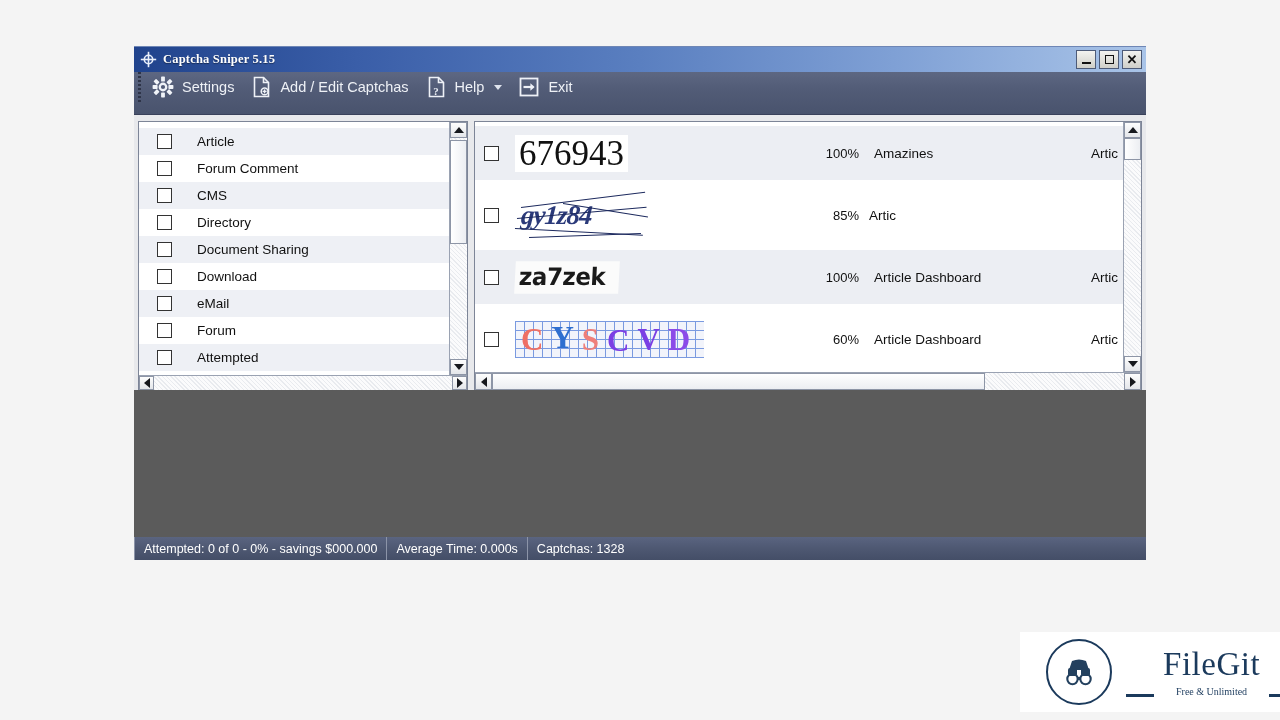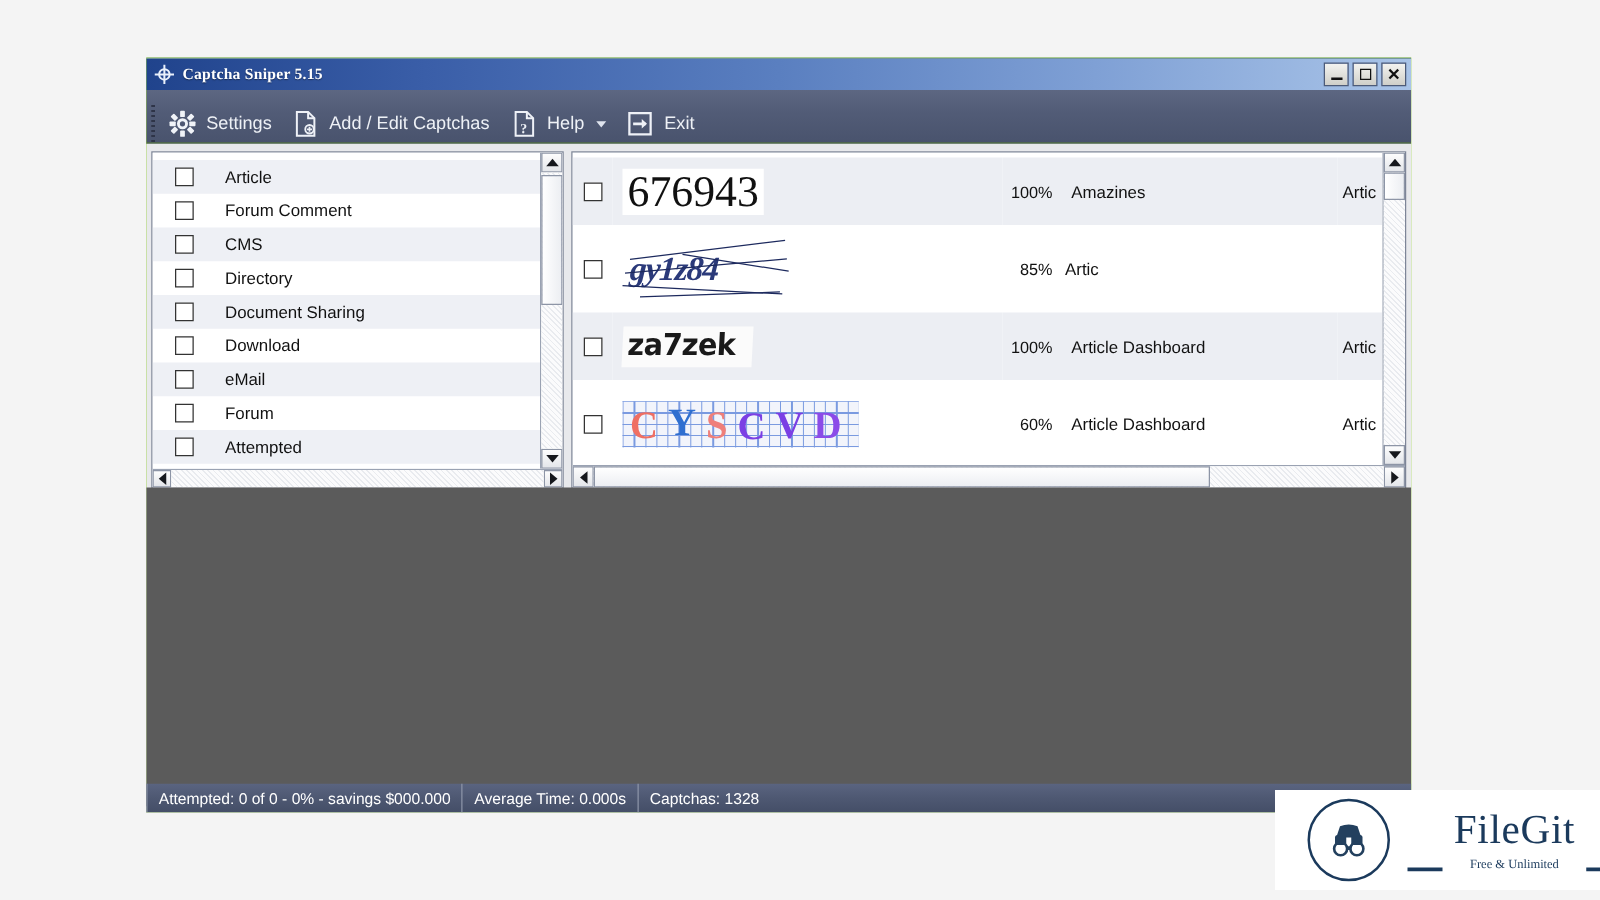--- a/index.html
+++ b/index.html
@@ -15,25 +15,25 @@
   #page {
     position: relative;
     width: 1280px;
     height: 720px;
     background: #f4f4f4;
   }
 
   
   #app-window {
     position: absolute;
-    left: 117px;
+    left: 134px;
     top: 46px;
     width: 1012px;
-    height: 604px;
-    background: #84cc16;
+    height: 514px;
+    background: #f0abfc;
     box-sizing: border-box;
     overflow: hidden;
   }
 
   
   .titlebar {
     position: relative;
     height: 26px;
     background: linear-gradient(to right, #20438c 0%, #3a5ea8 22%, #5a7fc0 50%, #7fa0d5 75%, #a9c4e8 100%);
     display: flex;
@@ -96,21 +96,21 @@
     font-weight: bold;
     line-height: 1;
     margin-top: -1px;
   }
 
   
   .toolbar {
     height: 42px;
     background: linear-gradient(to bottom, #5d6782 0%, #525c77 40%, #49536d 100%);
     display: flex;
-    align-items: flex-end;
+    align-items: flex-start;
     border-bottom: 1px solid #39415a;
     position: relative;
   }
   .grip {
     width: 8px;
     height: 30px;
     margin-left: 2px;
     margin-right: 2px;
     background-image: repeating-linear-gradient(to bottom, #2e3448 0px, #2e3448 2px, transparent 2px, transparent 4px);
     background-size: 3px 4px;

